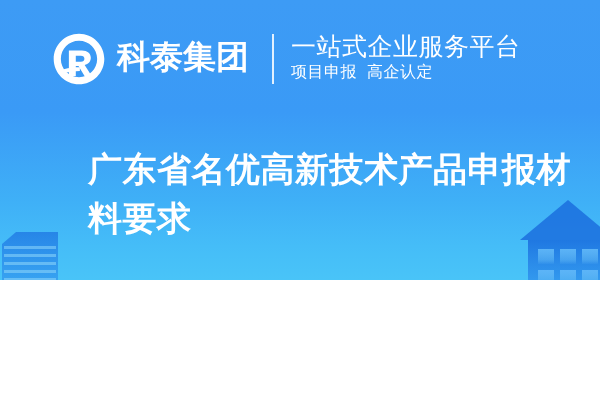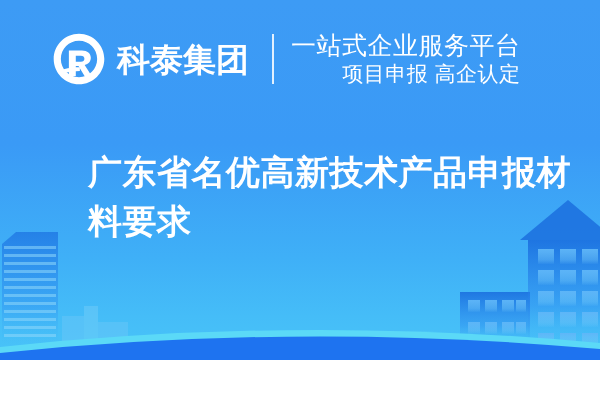--- a/index.html
+++ b/index.html
@@ -3,23 +3,23 @@
 <meta charset="utf-8">
 <style>
   html, body {
     margin: 0;
     padding: 0;
     background: #ffffff;
   }
   #banner {
     position: relative;
     width: 600px;
-    height: 360px;
+    height: 280px;
     overflow: hidden;
-    font-family: Liberation Sans, sans-serif;
+    font-family: Liberation Mono, monospace;
     background: linear-gradient(180deg, #3d9bf5 0%, #3a9af6 40%, #3fb0f7 72%, #45bdf8 88%, #49c4f8 100%);
   }
 
   
   .skyline {
     position: absolute;
     left: 0;
     top: 0;
     width: 600px;
     height: 400px;
@@ -73,26 +73,25 @@
   .slogan-main {
     color: #ffffff;
     font-size: 25px;
     font-weight: 400;
     line-height: 1.08;
     white-space: nowrap;
     letter-spacing: 0.5px;
   }
   .slogan-sub {
     color: #ffffff;
-    font-size: 21px;
+    font-size: 16px;
     font-weight: 400;
     line-height: 1.1;
     white-space: nowrap;
     letter-spacing: 0.5px;
-    text-align: right;
   }
 
   
   .title-block {
     position: absolute;
     left: 54px;
     top: 148px;
     width: 510px;
     margin-left: 34px;
   }

